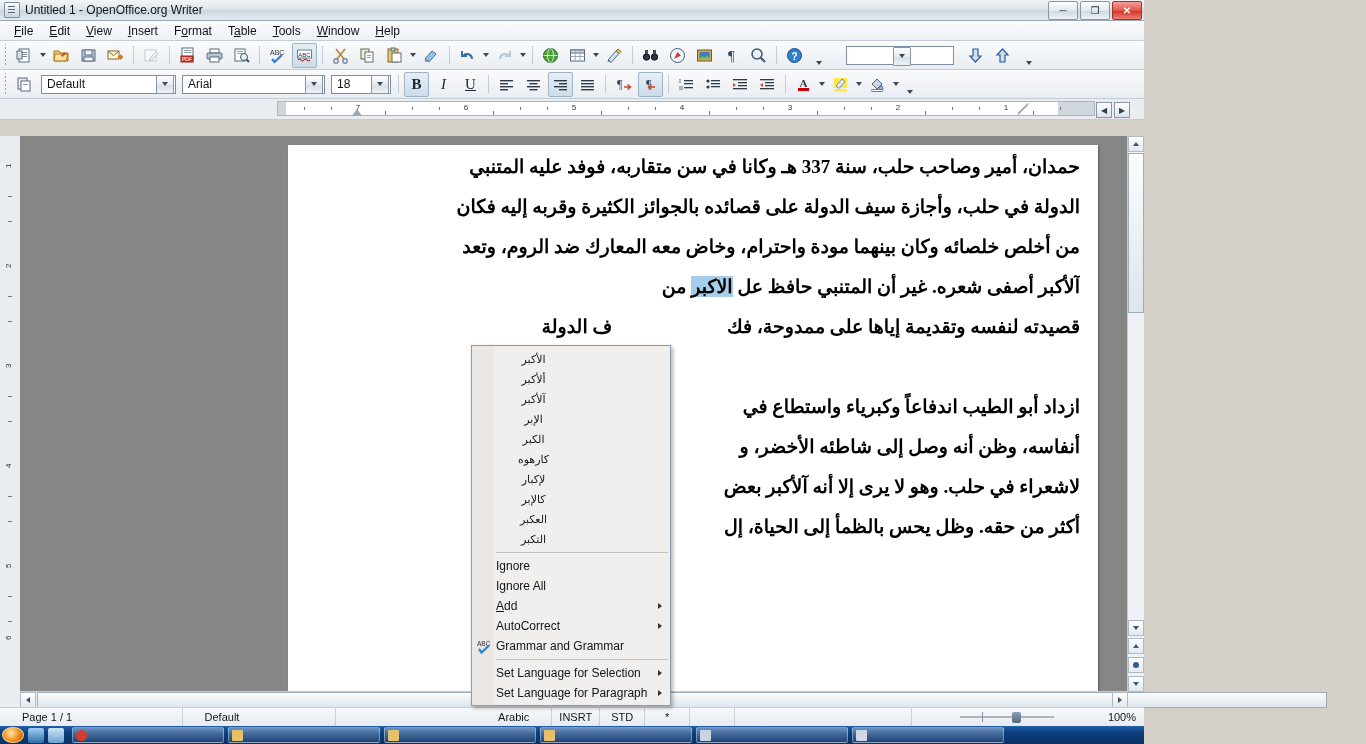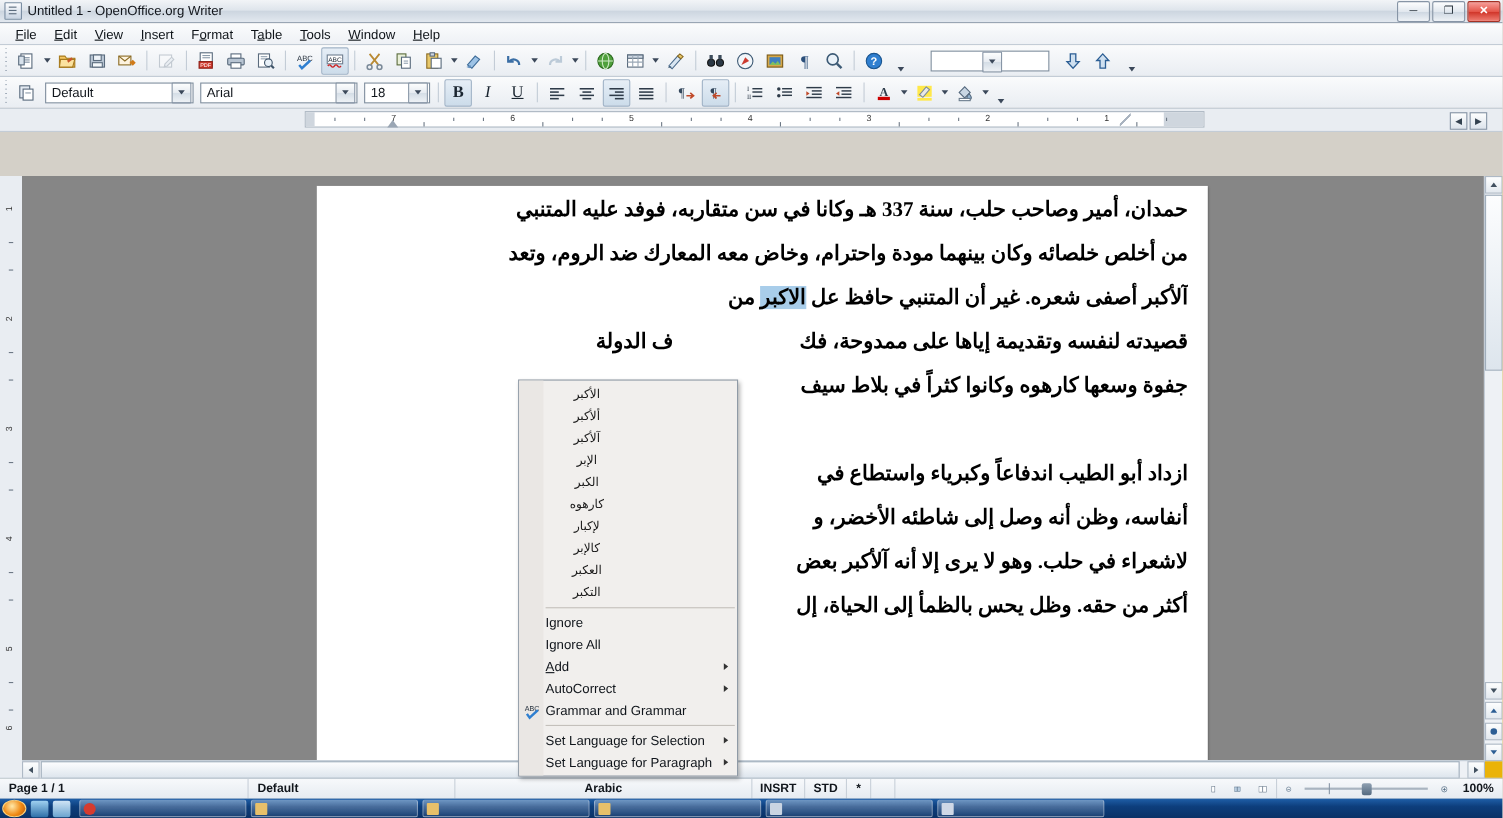--- a/index.html
+++ b/index.html
@@ -2,21 +2,21 @@
 <html><head>
 <meta charset="utf-8">
 <style>
   html, body {
     margin: 0; padding: 0;
     width: 1366px; height: 744px;
     overflow: hidden;
     font-family: "Liberation Sans", sans-serif;
     background: #d4d0c8;
   }
-  #app { position: relative; width: 1366px; height: 744px; }
+  #app { position: relative; width: 1144px; height: 744px; }
 
   
   .titlebar {
     height: 20px;
     background: linear-gradient(to bottom, #f2f4f7 0%, #dfe5ec 45%, #cdd6e0 52%, #e2e8ef 100%);
     border-bottom: 1px solid #9aa6b4;
     display: flex; align-items: center;
     padding: 0 2px 0 4px;
     position: relative;
   }
@@ -125,21 +125,20 @@
   .ruler-left-btn, .ruler-right-btn {
     position:absolute; width:14px; height:14px; top:3px;
     border:1px solid #8795a6; background:linear-gradient(to bottom,#fdfefe,#dde4ec);
     display:flex;align-items:center;justify-content:center;font-size:8px;color:#33414f;
   }
 
   
   .main {
     position:absolute; left:0; right:0; top:136px; bottom:36px;
     background:#eab308;
-    margin-top:24px;
   }
   .vruler {
     position:absolute; left:0; top:0; bottom:0; width:20px;
     background:#e9edf2; border-right:1px solid #c3ccd6;
     overflow:hidden;
   }
   .vruler .vnum {
     position:absolute; left:4px; font-size:8px; color:#333;
     transform: rotate(-90deg); transform-origin: left top;
   }
@@ -193,21 +192,21 @@
   .arrow.lt{border-top:3px solid transparent;border-bottom:3px solid transparent;border-right:4px solid #41505f;}
   .arrow.rt{border-top:3px solid transparent;border-bottom:3px solid transparent;border-left:4px solid #41505f;}
 
   
   .statusbar {
     position:absolute; left:0; right:0; bottom:18px; height:18px;
     background: linear-gradient(to bottom,#f7f9fb,#e6ebf1);
     border-top:1px solid #c3ccd6;
     display:flex; align-items:center; font-size:11px; color:#11161c;
   }
-  .sb-cell { padding:0 8px; height:18px; display:flex; align-items:center; border-right:1px solid #c8d0d9; box-sizing:border-box;font-weight:bold;}
+  .sb-cell { padding:0 22px; height:18px; display:flex; align-items:center; border-right:1px solid #c8d0d9; box-sizing:border-box;}
   .sb-cell.nb { border-right:none; }
 
   
   .ctxmenu {
     position:absolute; left:471px; top:345px; width:198px;
     background:#f1efed; border:1px solid #8f9aa6;
     box-shadow:2px 2px 4px rgba(0,0,0,.3);
     z-index:50; padding:3px 0 2px 0;
   }
   .ctx-ar {
@@ -772,31 +771,31 @@
         <div class="vtick" style="top:385px"></div>
       <div class="vtick" style="top:460px"></div>
         <div class="vtick" style="top:485px"></div>
     </div>
 
     <div class="canvas">
       <div class="page">
         <div class="doc-text">
 
           <div class="doc-line">حمدان، أمير وصاحب حلب، سنة 337 هـ وكانا في سن متقاربه، فوفد عليه المتنبي</div>
+          <div class="doc-line">الدولة في حلب، وأجازة سيف الدولة على قصائده بالجوائز الكثيرة وقربه إليه فكان</div>
           <div class="doc-line">من أخلص خلصائه وكان بينهما مودة واحترام، وخاض معه المعارك ضد الروم، وتعد</div>
           <div class="doc-line">
             <span>آلأكبر أصفى شعره. غير أن المتنبي حافظ عل</span>
             <span class="sel">الاكبر</span>
             <span> من</span>
           </div>
           <div class="doc-line">
             <span>قصيدته لنفسه وتقديمة إياها على ممدوحة، فك</span>
             <span style="padding-right:110px;">ف الدولة</span>
           </div>
-          <div class="doc-line">جفوة وسعها كارهوه وكانوا كثراً في بلاط سيف</div>
           <div class="doc-line empty"></div>
           <div class="doc-line">
             <span>ازداد أبو الطيب اندفاعاً وكبرياء واستطاع في</span>
             <span style="padding-right:80px;">ب أن يلتقط</span>
           </div>
           <div class="doc-line">
             <span>أنفاسه، وظن أنه وصل إلى شاطئه الأخضر، و</span>
             <span style="padding-right:120px;">ره من</span>
           </div>
           <div class="doc-line">
@@ -889,21 +888,21 @@
     </div>
     <div class="ctx-row">
       <span>Set Language for Paragraph</span>
       <span class="sub"></span>
     </div>
   </div>
 
   <div class="statusbar">
     <div class="sb-cell" style="width:226px;">Page 1 / 1</div>
     <div class="sb-cell" style="width:188px;">Default</div>
-    <div class="sb-cell" style="width:270px;justify-content:center;">
+    <div class="sb-cell" style="width:270px;justify-content:flex-end;">
       <span>Arabic</span>
     </div>
     <div class="sb-cell" style="width:48px;justify-content:center;">INSRT</div>
     <div class="sb-cell" style="width:38px;justify-content:center;">STD</div>
     <div class="sb-cell" style="width:22px;justify-content:center;">*</div>
     <div class="sb-cell" style="width:22px;"></div>
     <div class="sb-cell nb" style="flex:1;"></div>
 
     <div class="sb-cell nb" style="width:22px;justify-content:center;">
       <svg width="13" height="13" viewBox="0 0 13 13">

